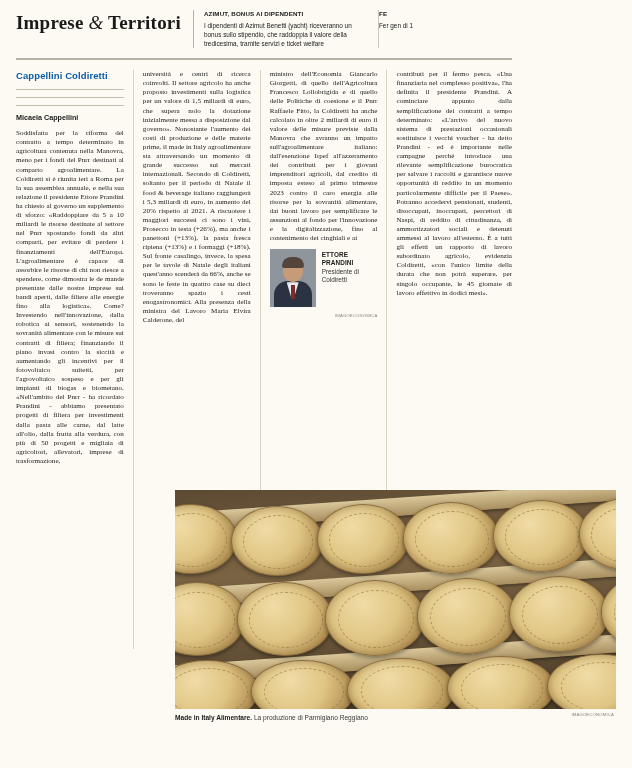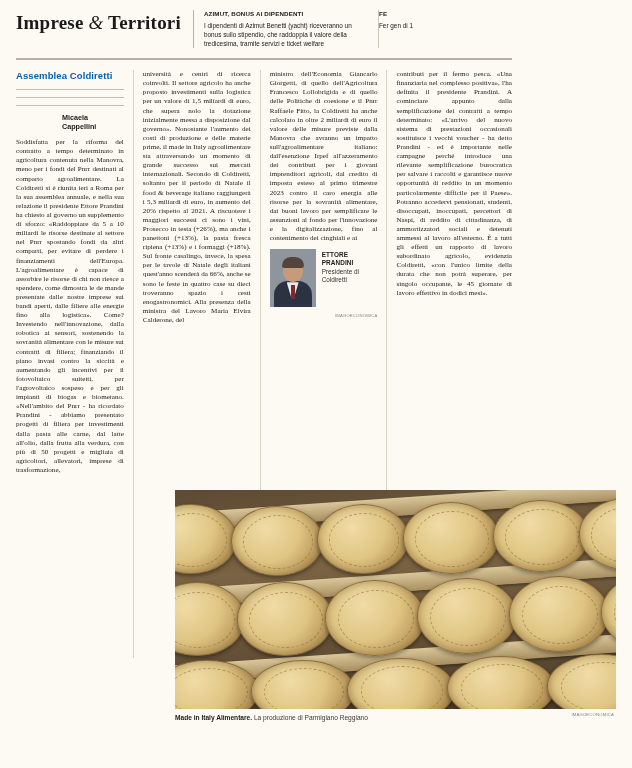--- a/index.html
+++ b/index.html
@@ -108,21 +108,20 @@
     font-size: 10.2px;
     line-height: 1.34;
     font-weight: bold;
     margin-bottom: 8px;
   }
   .byline {
     font-family: "Liberation Sans", sans-serif;
     font-size: 7.2px;
     font-weight: bold;
     margin-bottom: 7px;
-    margin-left: 46px;
   }
   .body-text {
     font-size: 7.1px;
     line-height: 1.285;
     text-align: justify;
     hyphens: auto;
     -webkit-hyphens: auto;
   }
   .body-text p { margin: 0; text-indent: 7px; }
   .body-text p.first { text-indent: 0; }
@@ -270,21 +269,21 @@
   </div>
 
   <div class="hr-thin"></div>
 
 
   <div class="hr-head"></div>
 
   <div class="cols">
 
     <div class="col col-1">
-      <div class="kicker">Assemblea Coldiretti</div>
+      <div class="kicker">Cappellini Coldiretti</div>
       <div class="rule-short"></div>
       <div class="rule-short"></div>
       <div class="rule-short"></div>
       <div class="byline">Micaela Cappellini</div>
       <div class="body-text">
         <p class="first">Soddisfatta per la riforma del contratto a tempo determinato in agricoltura contenuta nella Manovra, meno per i fondi del Pnrr destinati al comparto agroalimentare. La Coldiretti si è riunita ieri a Roma per la sua assemblea annuale, e nella sua relazione il presidente Ettore Prandini ha chiesto al governo un supplemento di sforzo: «Raddoppiare da 5 a 10 miliardi le risorse destinate al settore nel Pnrr spostando fondi da altri comparti, per evitare di perdere i finanziamenti dell'Europa. L'agroalimentare è capace di assorbire le risorse di chi non riesce a spendere, come dimostra le de mande presentate dalle nostre imprese sui bandi aperti, dalle filiere alle energie fino alla logistica». Come? Investendo nell'innovazione, dalla robotica ai sensori, sostenendo la sovranità alimentare con le misure sui contratti di filiera; finanziando il piano invasi contro la siccità e aumentando gli incentivi per il fotovoltaico suitetti, per l'agrovoltaico sospeso e per gli impianti di biogas e biometano. «Nell'ambito del Pnrr - ha ricordato Prandini - abbiamo presentato progetti di filiera per investimenti dalla pasta alle carne, dal latte all'olio, dalla frutta alla verdura, con più di 50 progetti e migliaia di agricoltori, allevatori, imprese di trasformazione,</p>
       </div>
     </div>
 
     <div class="col col-2">

